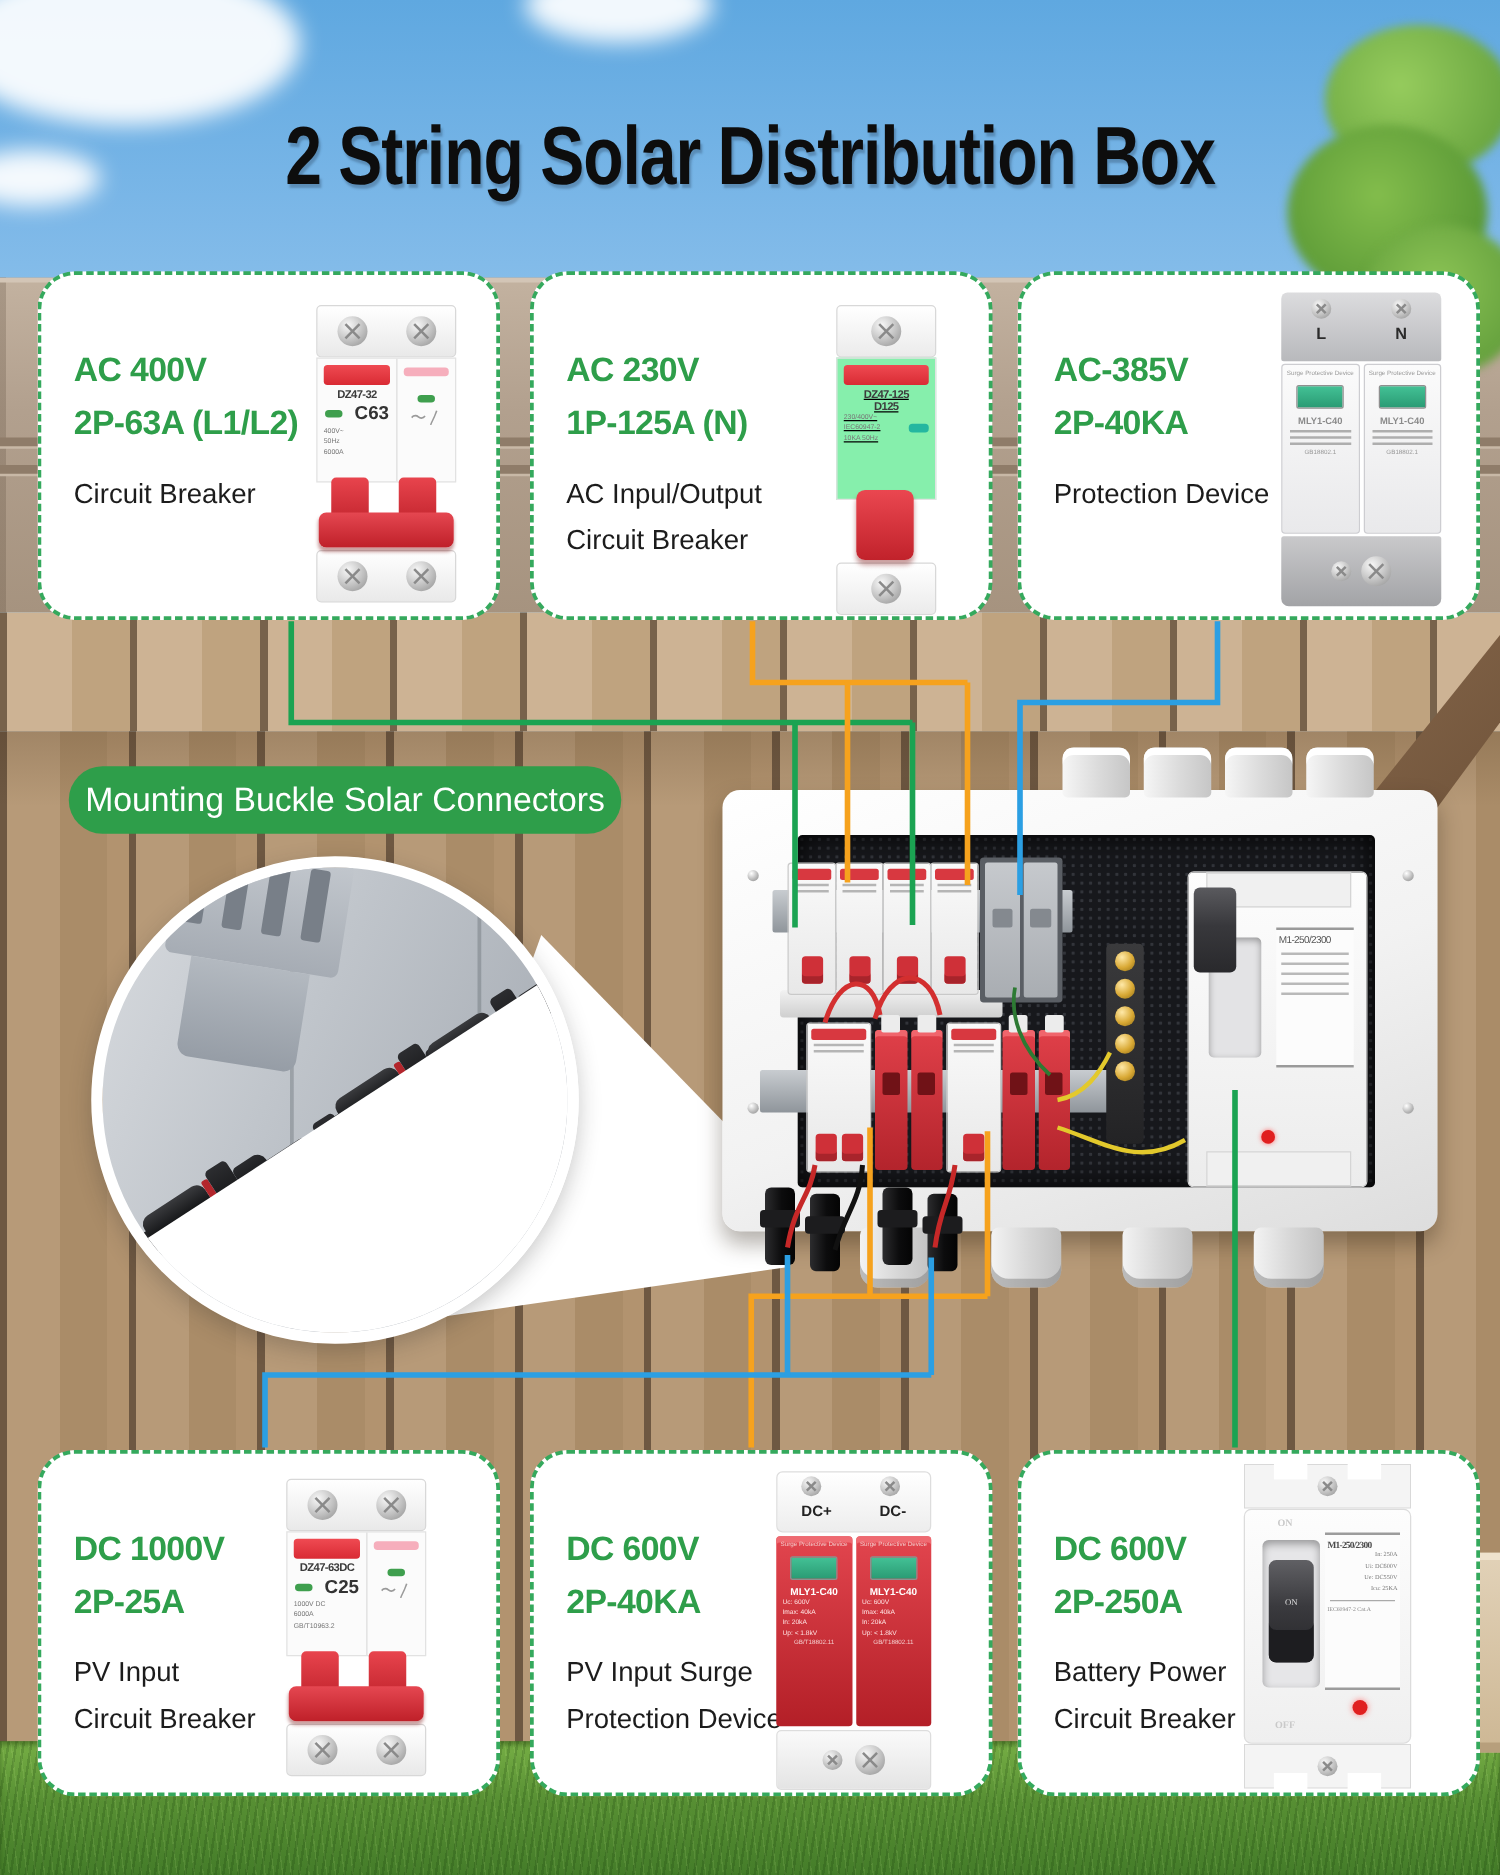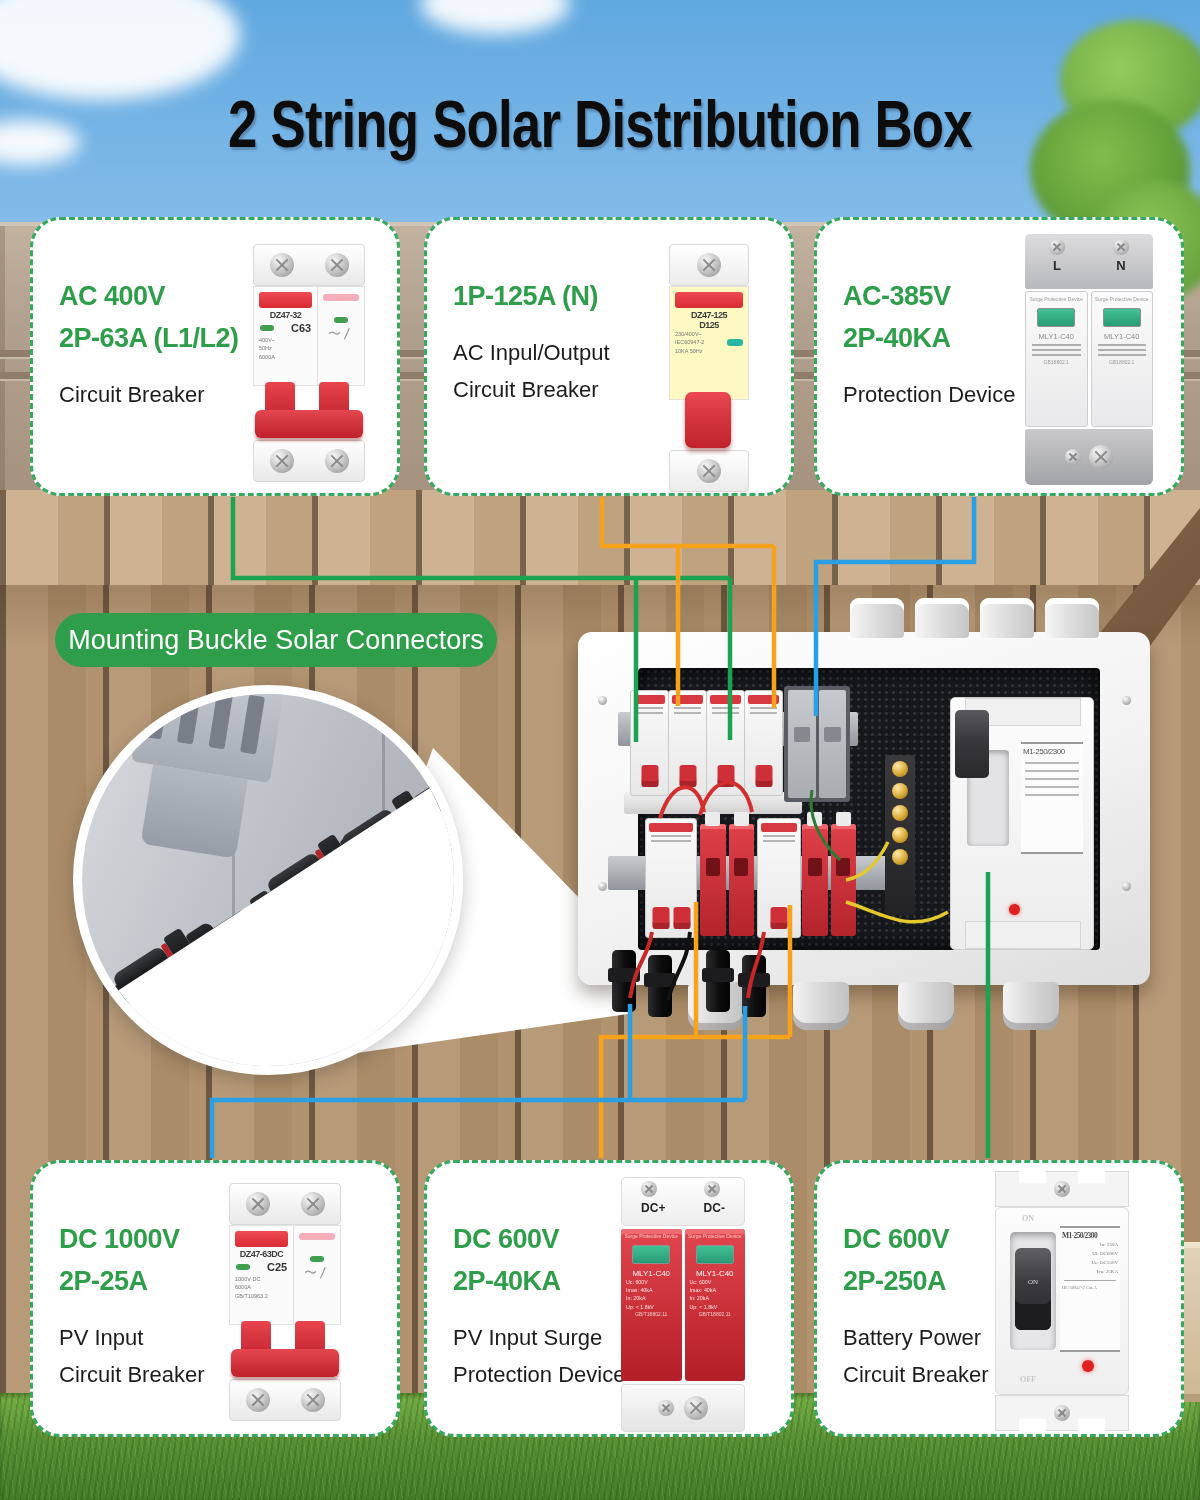--- a/index.html
+++ b/index.html
@@ -132,46 +132,46 @@
 
   
   .mcb2p{width:112px;height:232px;}
   .mcb2p .mtab{height:40px;background:linear-gradient(180deg,#ffffff,#e9e9e9);border:1px solid #d8d8d8;border-radius:4px;display:flex;align-items:center;justify-content:space-around;}
   .mcb2p .mbody{height:98px;background:#fbfbfb;border:1px solid #e2e2e2;display:flex;position:relative;}
   .mcb2p .pole-l{width:58%;border-right:1px solid #ddd;}
   .mcb2p .pole-r{width:42%;text-align:center;}
   .redband{height:16px;margin:5px 5px 2px;background:linear-gradient(180deg,#ef4a52,#d92b34);border-radius:3px;}
   .pinkband{height:7px;margin:7px 5px 2px;background:#f6aebc;border-radius:3px;}
   .mmodel{font-size:9px;font-weight:bold;color:#3c3c3c;text-align:center;letter-spacing:-.5px;white-space:nowrap;}
-  .mrate{font-size:11px;font-weight:bold;color:#333;}
+  .mrate{font-size:15px;font-weight:bold;color:#333;}
   .mrow{display:flex;align-items:center;justify-content:space-between;padding:2px 6px;}
   .mline{font-size:5.5px;color:#777;padding-left:5px;line-height:1.5;white-space:nowrap;}
   .zig{color:#9a9a9a;font-size:13px;line-height:1;}
   .hzone{height:54px;position:relative;}
   .htab{position:absolute;top:-4px;width:30px;height:34px;background:linear-gradient(180deg,#e8444d,#c52730);border-radius:4px;}
   .hbar{position:absolute;top:24px;left:2px;width:108px;height:28px;background:linear-gradient(180deg,#e54751,#bf2029);border-radius:6px;box-shadow:0 3px 3px rgba(120,10,10,.4);}
 
   
   .mcb1p{width:80px;height:245px;}
   .mcb1p .mtab{height:40px;background:linear-gradient(180deg,#fff,#ebebeb);border:1px solid #d8d8d8;border-radius:4px;display:flex;align-items:center;justify-content:center;}
-  .mcb1p .mbody{height:112px;background:#fef9c3;border:1px solid #e2e2e2;position:relative;}
+  .mcb1p .mbody{height:112px;background:#86efac;border:1px solid #e2e2e2;position:relative;text-decoration:underline;}
   .mcb1p .ind-t{position:absolute;right:5px;top:52px;width:16px;height:7px;border-radius:3px;background:#25b7a0;}
   .mcb1p .hzone1{height:50px;position:relative;}
   .mcb1p .bighandle{position:absolute;left:16px;top:-8px;width:46px;height:56px;background:linear-gradient(180deg,#ea4750,#c1222b);border-radius:7px;box-shadow:0 4px 4px rgba(120,10,10,.4);}
 
   
   .spdg{width:128px;height:246px;}
   .spdg .cap{height:50px;background:linear-gradient(180deg,#dcdcde,#b8b9bc);border-radius:5px 5px 2px 2px;display:flex;justify-content:space-around;align-items:flex-start;padding-top:5px;}
   .spdg .capcol{text-align:center;}
   .spdg .termlab{font-size:13px;font-weight:bold;color:#2b2b2b;line-height:1.1;}
   .spdg .mods{height:136px;display:flex;gap:3px;padding:2px 0;}
   .spdg .mod{flex:1;background:linear-gradient(180deg,#fbfbfb,#e9e9eb);border:1px solid #cdcdd1;border-radius:3px;text-align:center;padding-top:4px;}
   .spd-title{font-size:5px;color:#9a9a9a;line-height:1.4;}
   .greenwin{width:36px;height:17px;margin:5px auto;background:linear-gradient(180deg,#43c195,#2a9b74);border:1px solid #8f8f8f;border-radius:2px;}
-  .spd-model{font-size:7.5px;font-weight:normal;color:#8b8b8b;text-align:center;}
+  .spd-model{font-size:7.5px;font-weight:bold;color:#8b8b8b;text-align:center;}
   .spdg .base{height:56px;background:linear-gradient(180deg,#c9c9cb,#a2a3a6);border-radius:2px 2px 6px 6px;display:flex;align-items:center;justify-content:center;gap:8px;}
   .cert{font-size:5px;color:#999;}
 
   
   .spdr{width:124px;height:248px;}
   .spdr .cap{height:44px;background:linear-gradient(180deg,#ffffff,#ededed);border:1px solid #ddd;border-radius:5px;display:flex;justify-content:space-around;align-items:flex-start;padding-top:3px;}
   .spdr .termlab{font-size:12px;font-weight:bold;color:#222;line-height:1.2;}
   .spdr .mods{height:152px;display:flex;gap:3px;padding:3px 0;}
   .spdr .mod{flex:1;background:linear-gradient(180deg,#e2454e,#b31f27);border-radius:3px;text-align:center;padding-top:4px;box-shadow:inset 0 5px 0 #ef6a71;}
   .spdr .spd-title{color:#f3c9c9;}
@@ -454,20 +454,21 @@
       </div>
       <div class="mtab">
           <span class="scr"></span>
           <span class="scr"></span>
         </div>
     </div>
   </div>
 
   <div class="card top" style="left:424px;">
     <div class="ctext">
+      <div class="spec">AC 230V</div>
       <div class="spec">1P-125A (N)</div>
       <div class="descs">
         <div class="desc">AC Inpul/Output</div>
         <div class="desc">Circuit Breaker</div>
       </div>
     </div>
     <div class="dev mcb1p" style="right:42px;top:24px;">
       <div class="mtab">
           <span class="scr"></span>
         </div>

